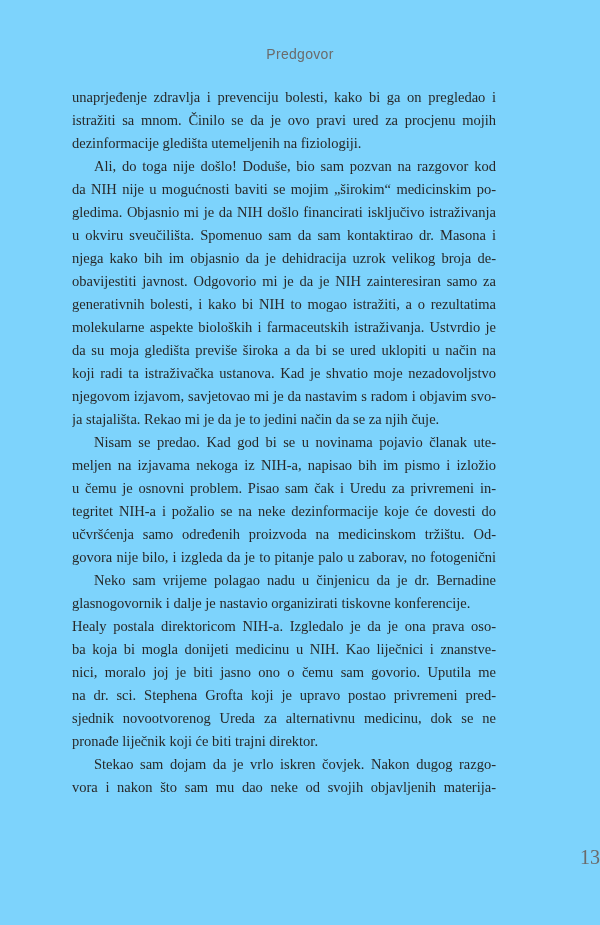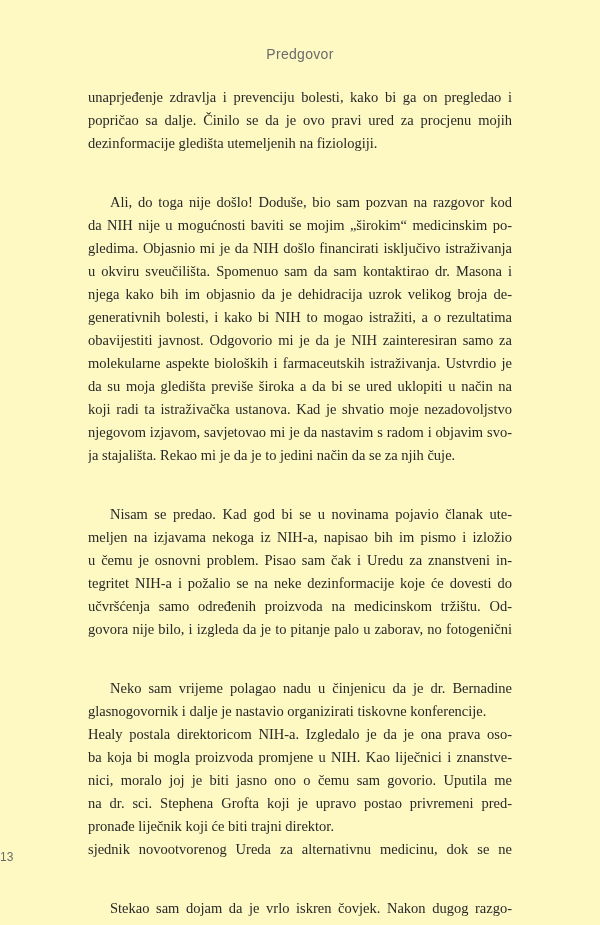--- a/index.html
+++ b/index.html
@@ -4,104 +4,104 @@
 <style>
   html, body {
     margin: 0;
     padding: 0;
     background: #ffffff;
   }
   .page {
     position: relative;
     width: 600px;
     height: 925px;
-    background: #fef9c3;
+    background: #7dd3fc;
     overflow: hidden;
   }
   .running-head {
     position: absolute;
     top: 46px;
     left: 0;
     width: 600px;
     text-align: center;
     font-family: "Liberation Sans", "DejaVu Sans", sans-serif;
     font-size: 14px;
     line-height: 16px;
     letter-spacing: 0.3px;
     color: #6b6b6b;
   }
   .text-block {
     position: absolute;
     top: 86px;
-    left: 88px;
+    left: 72px;
     width: 424px;
     font-family: "Liberation Serif", "DejaVu Serif", serif;
     font-size: 14.5px;
     color: #282828;
   }
   .line {
     height: 23px;
     line-height: 23px;
     text-align: justify;
     text-align-last: justify;
     white-space: normal;
     overflow: hidden;
   }
   .line.para-end {
     text-align-last: left;
   }
   .line.indent {
     text-indent: 22px;
-    margin-top: 36px;
   }
   .folio {
     position: absolute;
     top: 849px;
     left: 0;
     width: 600px;
-    text-align: left;
-    font-family: Liberation Sans, sans-serif;
-    font-size: 12px;
+    text-align: right;
+    font-family: Liberation Serif, serif;
+    font-size: 20px;
     line-height: 16px;
     color: #6b6b6b;
   }
 </style>
 </head>
 <body>
 
 <div class="page">
   <div class="running-head">Predgovor</div>
 
   <div class="text-block">
       <div class="line">unaprjeđenje zdravlja i prevenciju bolesti, kako bi ga on pregledao i</div>
-      <div class="line">popričao sa dalje. Činilo se da je ovo pravi ured za procjenu mojih</div>
+      <div class="line">istražiti sa mnom. Činilo se da je ovo pravi ured za procjenu mojih</div>
       <div class="line para-end">dezinformacije gledišta utemeljenih na fiziologiji.</div>
       <div class="line indent">Ali, do toga nije došlo! Doduše, bio sam pozvan na razgovor kod</div>
       <div class="line">da NIH nije u mogućnosti baviti se mojim „širokim“ medicinskim po-</div>
       <div class="line">gledima. Objasnio mi je da NIH došlo financirati isključivo istraživanja</div>
       <div class="line">u okviru sveučilišta. Spomenuo sam da sam kontaktirao dr. Masona i</div>
       <div class="line">njega kako bih im objasnio da je dehidracija uzrok velikog broja de-</div>
+      <div class="line">obavijestiti javnost. Odgovorio mi je da je NIH zainteresiran samo za</div>
       <div class="line">generativnih bolesti, i kako bi NIH to mogao istražiti, a o rezultatima</div>
-      <div class="line">obavijestiti javnost. Odgovorio mi je da je NIH zainteresiran samo za</div>
       <div class="line">molekularne aspekte bioloških i farmaceutskih istraživanja. Ustvrdio je</div>
       <div class="line">da su moja gledišta previše široka a da bi se ured uklopiti u način na</div>
       <div class="line">koji radi ta istraživačka ustanova. Kad je shvatio moje nezadovoljstvo</div>
       <div class="line">njegovom izjavom, savjetovao mi je da nastavim s radom i objavim svo-</div>
       <div class="line para-end">ja stajališta. Rekao mi je da je to jedini način da se za njih čuje.</div>
       <div class="line indent">Nisam se predao. Kad god bi se u novinama pojavio članak ute-</div>
       <div class="line">meljen na izjavama nekoga iz NIH-a, napisao bih im pismo i izložio</div>
-      <div class="line">u čemu je osnovni problem. Pisao sam čak i Uredu za znanstveni in-</div>
+      <div class="line">u čemu je osnovni problem. Pisao sam čak i Uredu za privremeni in-</div>
       <div class="line">tegritet NIH-a i požalio se na neke dezinformacije koje će dovesti do</div>
       <div class="line">učvršćenja samo određenih proizvoda na medicinskom tržištu. Od-</div>
       <div class="line">govora nije bilo, i izgleda da je to pitanje palo u zaborav, no fotogenični</div>
       <div class="line indent">Neko sam vrijeme polagao nadu u činjenicu da je dr. Bernadine</div>
       <div class="line para-end">glasnogovornik i dalje je nastavio organizirati tiskovne konferencije.</div>
       <div class="line">Healy postala direktoricom NIH-a. Izgledalo je da je ona prava oso-</div>
-      <div class="line">ba koja bi mogla proizvoda promjene u NIH. Kao liječnici i znanstve-</div>
+      <div class="line">ba koja bi mogla donijeti medicinu u NIH. Kao liječnici i znanstve-</div>
       <div class="line">nici, moralo joj je biti jasno ono o čemu sam govorio. Uputila me</div>
       <div class="line">na dr. sci. Stephena Grofta koji je upravo postao privremeni pred-</div>
+      <div class="line">sjednik novootvorenog Ureda za alternativnu medicinu, dok se ne</div>
       <div class="line para-end">pronađe liječnik koji će biti trajni direktor.</div>
-      <div class="line">sjednik novootvorenog Ureda za alternativnu medicinu, dok se ne</div>
       <div class="line indent">Stekao sam dojam da je vrlo iskren čovjek. Nakon dugog razgo-</div>
+      <div class="line">vora i nakon što sam mu dao neke od svojih objavljenih materija-</div>
     </div>
 
   <div class="folio">13</div>
 </div>
 
 </body></html>

